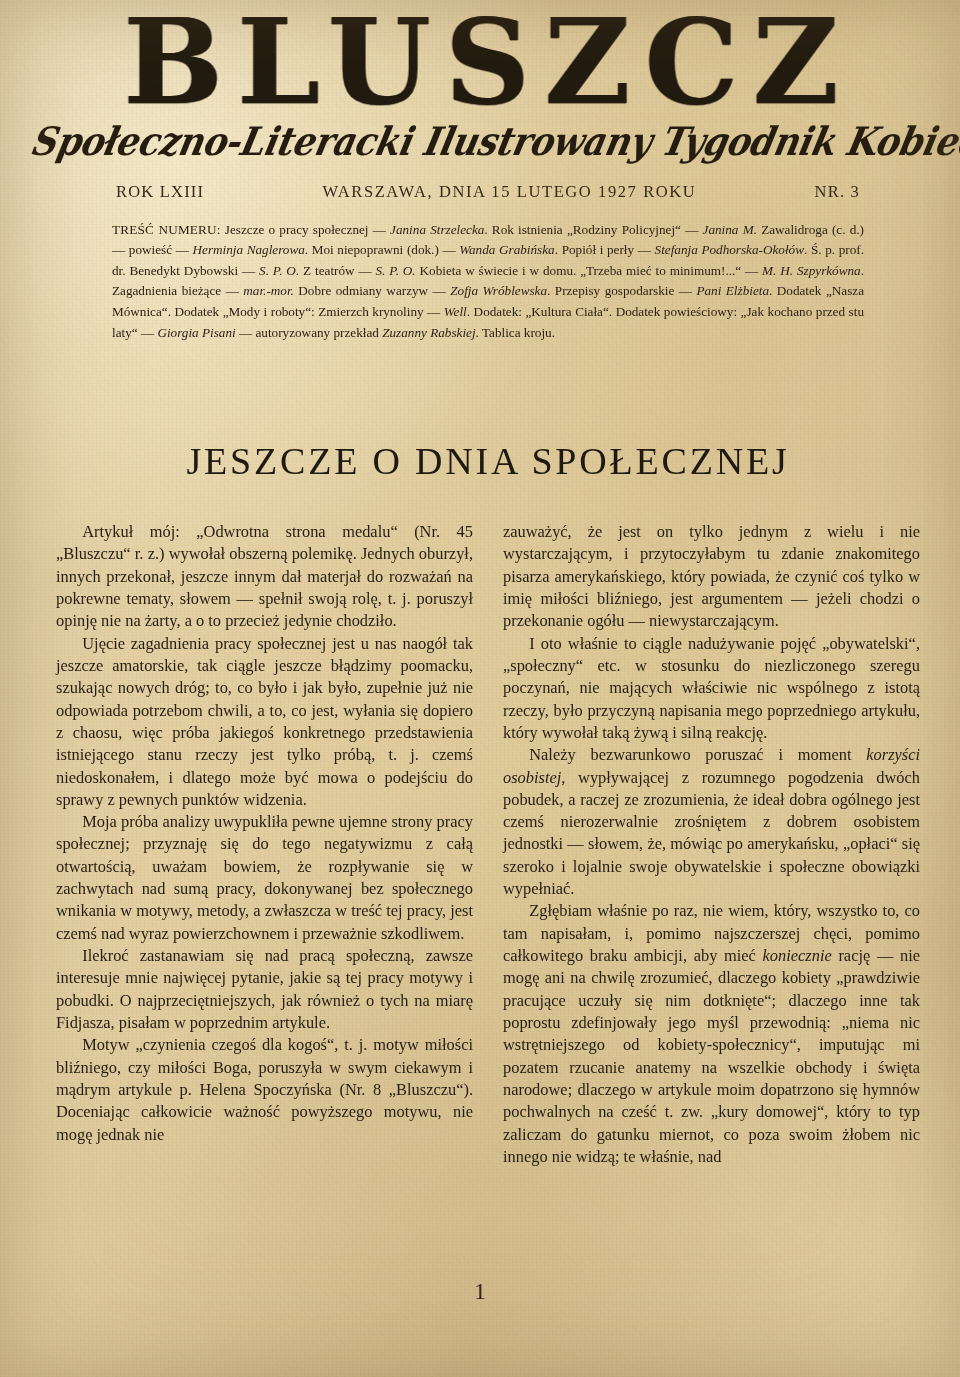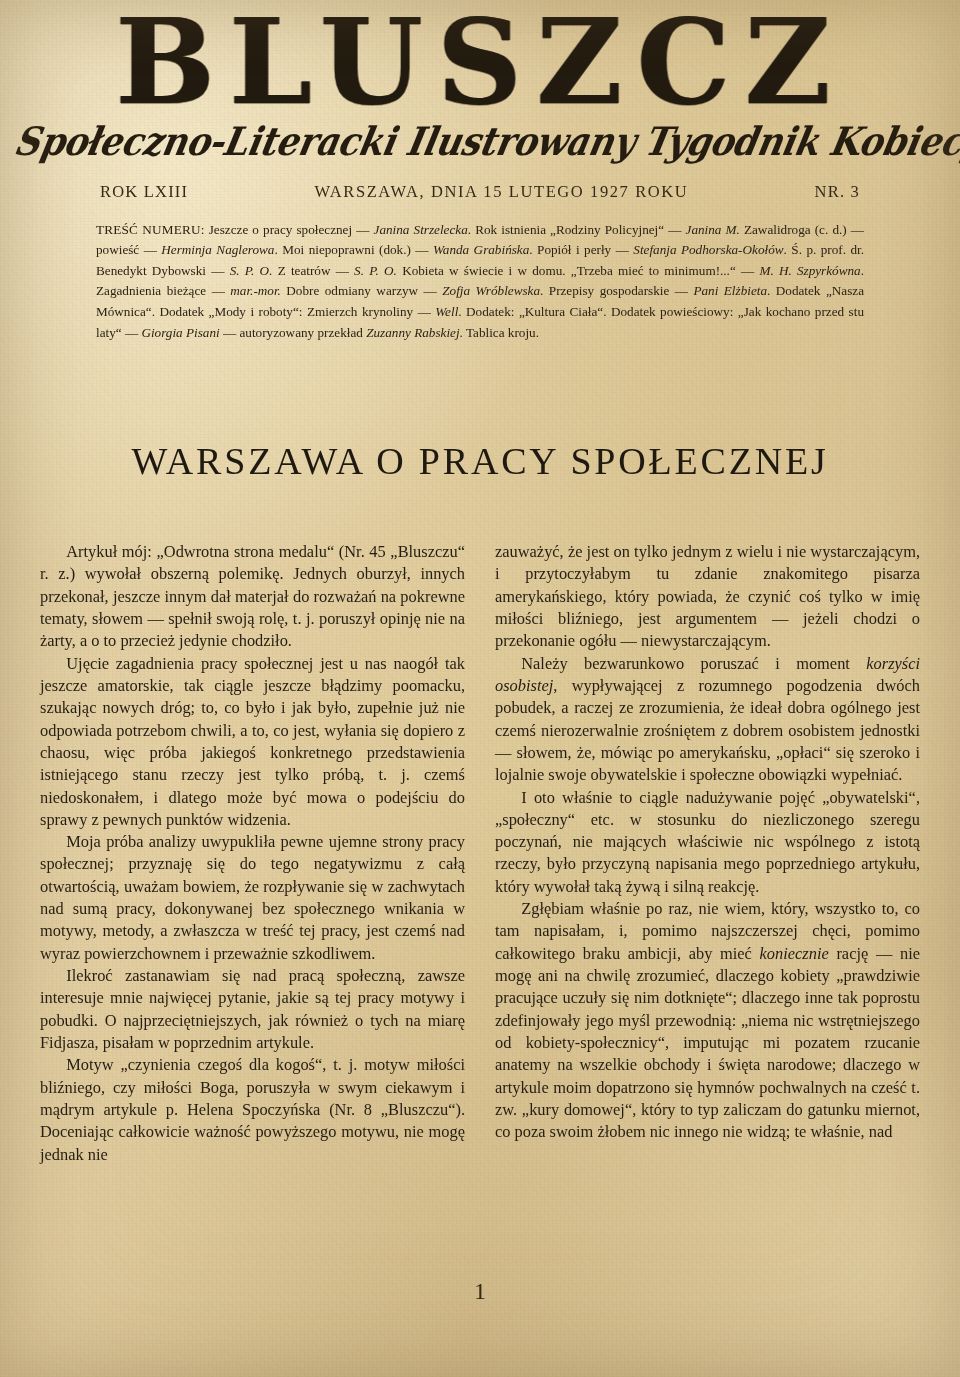--- a/index.html
+++ b/index.html
@@ -35,20 +35,21 @@
     pointer-events: none;
     background-image:
       repeating-linear-gradient(0deg, rgba(120,95,55,0.09) 0px, rgba(120,95,55,0.09) 1px, rgba(255,255,255,0) 1px, rgba(255,255,255,0) 3px),
       repeating-linear-gradient(90deg, rgba(120,95,55,0.07) 0px, rgba(120,95,55,0.07) 1px, rgba(255,255,255,0) 1px, rgba(255,255,255,0) 4px),
       repeating-linear-gradient(47deg, rgba(160,130,80,0.05) 0px, rgba(160,130,80,0.05) 2px, rgba(255,255,255,0) 2px, rgba(255,255,255,0) 7px);
     mix-blend-mode: multiply;
   }
   .content {
     position: absolute;
     inset: 0;
+    padding-left: 16px;
   }
 
   
   .masthead {
     padding: 8px 18px 0 18px;
   }
   .masthead-title {
     font-family: "DejaVu Serif", serif;
     font-weight: bold;
     font-size: 118px;
@@ -116,21 +117,21 @@
     font-weight: normal;
     font-size: 38px;
     letter-spacing: 2.8px;
     margin: 96px 0 0 0;
     color: #1f1a11;
   }
 
   .columns {
     display: flex;
     gap: 30px;
-    margin: 58px 40px 0 40px;
+    margin: 38px 40px 0 40px;
   }
   .col {
     width: 434px;
     font-size: 16.4px;
     line-height: 1.36;
     text-align: justify;
     text-justify: inter-word;
     color: #241d12;
     font-family: "Liberation Serif", serif;
   }
@@ -177,34 +178,34 @@
   <div class="issue-line">
     <span>ROK LXIII</span>
     <span class="mid">WARSZAWA, DNIA 15 LUTEGO 1927 ROKU</span>
     <span>NR. 3</span>
   </div>
 
   <div class="toc">
     <span class="lead">TREŚĆ NUMERU:</span><span> Jeszcze o pracy społecznej — </span><i>Janina Strzelecka</i><span>. Rok istnienia „Rodziny Policyjnej“ — </span><i>Janina M.</i><span> Zawalidroga (c. d.) — powieść — </span><i>Herminja Naglerowa</i><span>. Moi niepoprawni (dok.) — </span><i>Wanda Grabińska</i><span>. Popiół i perły — </span><i>Stefanja Podhorska-Okołów</i><span>. Ś. p. prof. dr. Benedykt Dybowski — </span><i>S. P. O.</i><span> Z teatrów — </span><i>S. P. O.</i><span> Kobieta w świecie i w domu. „Trzeba mieć to minimum!...“ — </span><i>M. H. Szpyrkówna</i><span>. Zagadnienia bieżące — </span><i>mar.-mor.</i><span> Dobre odmiany warzyw — </span><i>Zofja Wróblewska</i><span>. Przepisy gospodarskie — </span><i>Pani Elżbieta</i><span>. Dodatek „Nasza Mównica“. Dodatek „Mody i roboty“: Zmierzch krynoliny — </span><i>Well</i><span>. Dodatek: „Kultura Ciała“. Dodatek powieściowy: „Jak kochano przed stu laty“ — </span><i>Giorgia Pisani</i><span> — autoryzowany przekład </span><i>Zuzanny Rabskiej</i><span>. Tablica kroju.</span>
   </div>
 
-  <h1 class="article-title">WARSZAWA O PRACY SPOŁECZNEJ</h1>
+  <h1 class="article-title">JESZCZE O DNIA SPOŁECZNEJ</h1>
 
   <div class="columns">
     <div class="col" id="col-left">
         <p>Artykuł mój: „Odwrotna strona medalu“ (Nr. 45 „Bluszczu“ r. z.) wywołał obszerną polemikę. Jednych oburzył, innych przekonał, jeszcze innym dał materjał do rozważań na pokrewne tematy, słowem — spełnił swoją rolę, t. j. poruszył opinję nie na żarty, a o to przecież jedynie chodziło.</p>
         <p>Ujęcie zagadnienia pracy społecznej jest u nas naogół tak jeszcze amatorskie, tak ciągle jeszcze błądzimy poomacku, szukając nowych dróg; to, co było i jak było, zupełnie już nie odpowiada potrzebom chwili, a to, co jest, wyłania się dopiero z chaosu, więc próba jakiegoś konkretnego przedstawienia istniejącego stanu rzeczy jest tylko próbą, t. j. czemś niedoskonałem, i dlatego może być mowa o podejściu do sprawy z pewnych punktów widzenia.</p>
         <p>Moja próba analizy uwypukliła pewne ujemne strony pracy społecznej; przyznaję się do tego negatywizmu z całą otwartością, uważam bowiem, że rozpływanie się w zachwytach nad sumą pracy, dokonywanej bez społecznego wnikania w motywy, metody, a zwłaszcza w treść tej pracy, jest czemś nad wyraz powierzchownem i przeważnie szkodliwem.</p>
         <p>Ilekroć zastanawiam się nad pracą społeczną, zawsze interesuje mnie najwięcej pytanie, jakie są tej pracy motywy i pobudki. O najprzeciętniejszych, jak również o tych na miarę Fidjasza, pisałam w poprzednim artykule.</p>
         <p>Motyw „czynienia czegoś dla kogoś“, t. j. motyw miłości bliźniego, czy miłości Boga, poruszyła w swym ciekawym i mądrym artykule p. Helena Spoczyńska (Nr. 8 „Bluszczu“). Doceniając całkowicie ważność powyższego motywu, nie mogę jednak nie</p>
       </div>
     <div class="col" id="col-right">
         <p class="noindent">zauważyć, że jest on tylko jednym z wielu i nie wystarczającym, i przytoczyłabym tu zdanie znakomitego pisarza amerykańskiego, który powiada, że czynić coś tylko w imię miłości bliźniego, jest argumentem — jeżeli chodzi o przekonanie ogółu — niewystarczającym.</p>
+        <p>I oto właśnie to ciągle nadużywanie pojęć „obywatelski“, „społeczny“ etc. w stosunku do niezliczonego szeregu poczynań, nie mających właściwie nic wspólnego z istotą rzeczy, było przyczyną napisania mego poprzedniego artykułu, który wywołał taką żywą i silną reakcję.</p>
         <p>Należy bezwarunkowo poruszać i moment <i>korzyści osobistej</i>, wypływającej z rozumnego pogodzenia dwóch pobudek, a raczej ze zrozumienia, że ideał dobra ogólnego jest czemś nierozerwalnie zrośniętem z dobrem osobistem jednostki — słowem, że, mówiąc po amerykańsku, „opłaci“ się szeroko i lojalnie swoje obywatelskie i społeczne obowiązki wypełniać.</p>
-        <p>I oto właśnie to ciągle nadużywanie pojęć „obywatelski“, „społeczny“ etc. w stosunku do niezliczonego szeregu poczynań, nie mających właściwie nic wspólnego z istotą rzeczy, było przyczyną napisania mego poprzedniego artykułu, który wywołał taką żywą i silną reakcję.</p>
         <p>Zgłębiam właśnie po raz, nie wiem, który, wszystko to, co tam napisałam, i, pomimo najszczerszej chęci, pomimo całkowitego braku ambicji, aby mieć <i>koniecznie</i> rację — nie mogę ani na chwilę zrozumieć, dlaczego kobiety „prawdziwie pracujące uczuły się nim dotknięte“; dlaczego inne tak poprostu zdefinjowały jego myśl przewodnią: „niema nic wstrętniejszego od kobiety-społecznicy“, imputując mi pozatem rzucanie anatemy na wszelkie obchody i święta narodowe; dlaczego w artykule moim dopatrzono się hymnów pochwalnych na cześć t. zw. „kury domowej“, który to typ zaliczam do gatunku miernot, co poza swoim żłobem nic innego nie widzą; te właśnie, nad</p>
       </div>
   </div>
 
   <div class="folio">1</div>
 </div>
 
 <div class="vignette"></div>
 
 </body></html>

